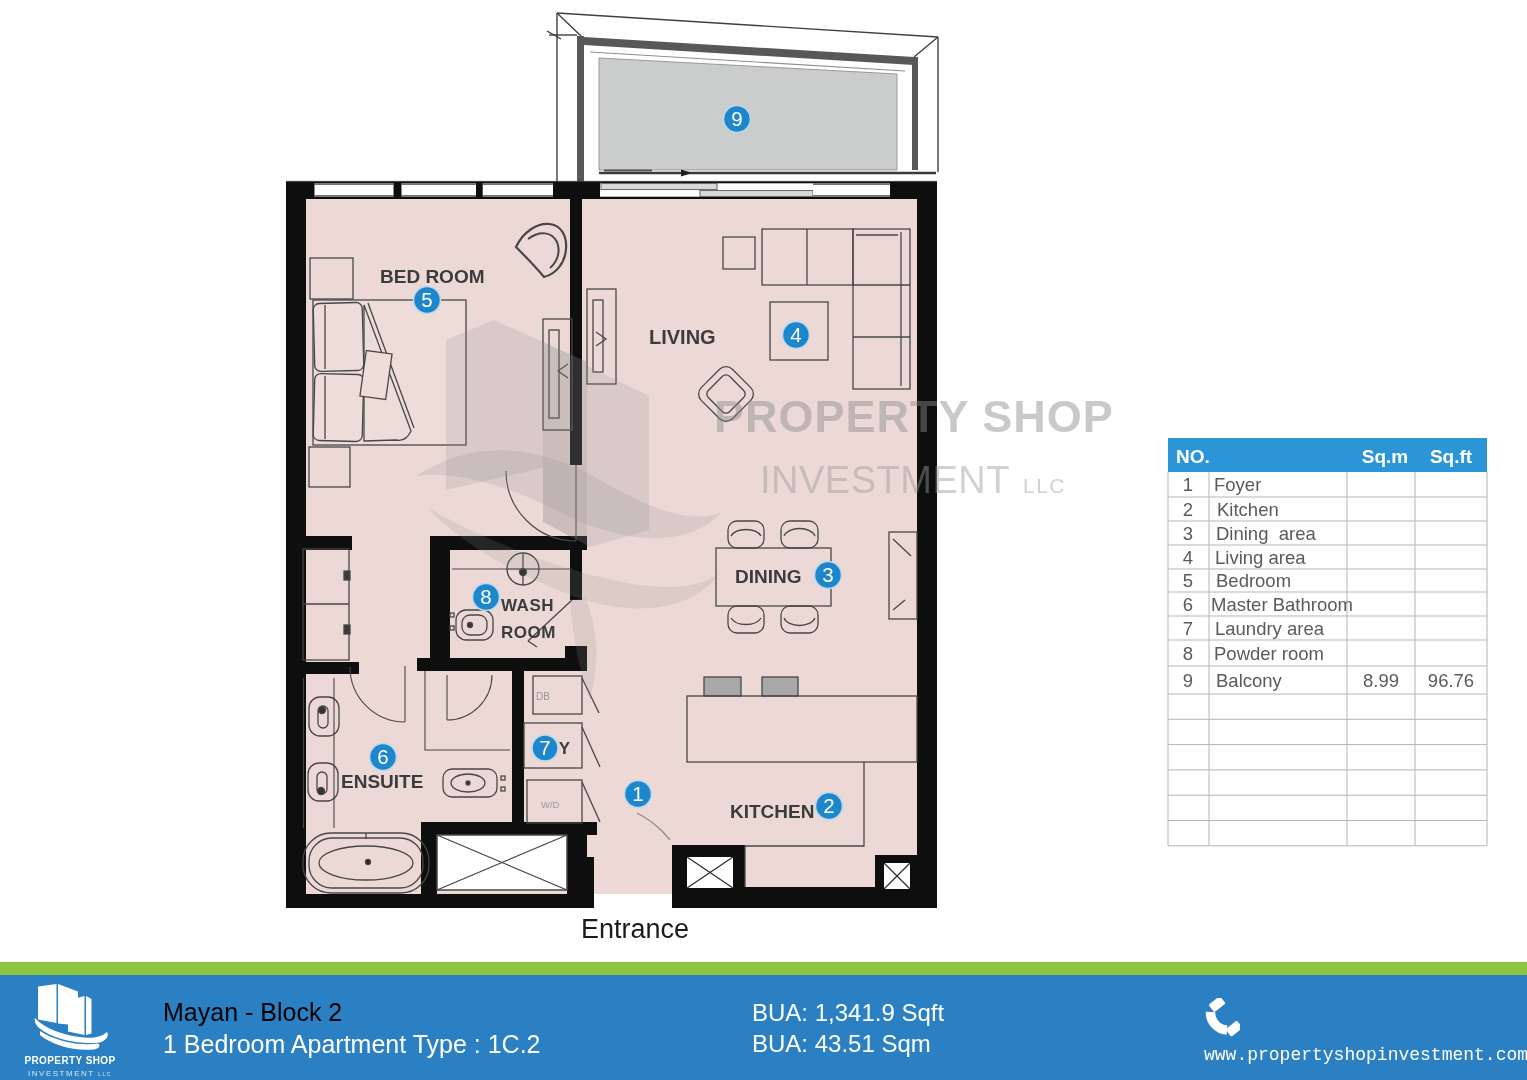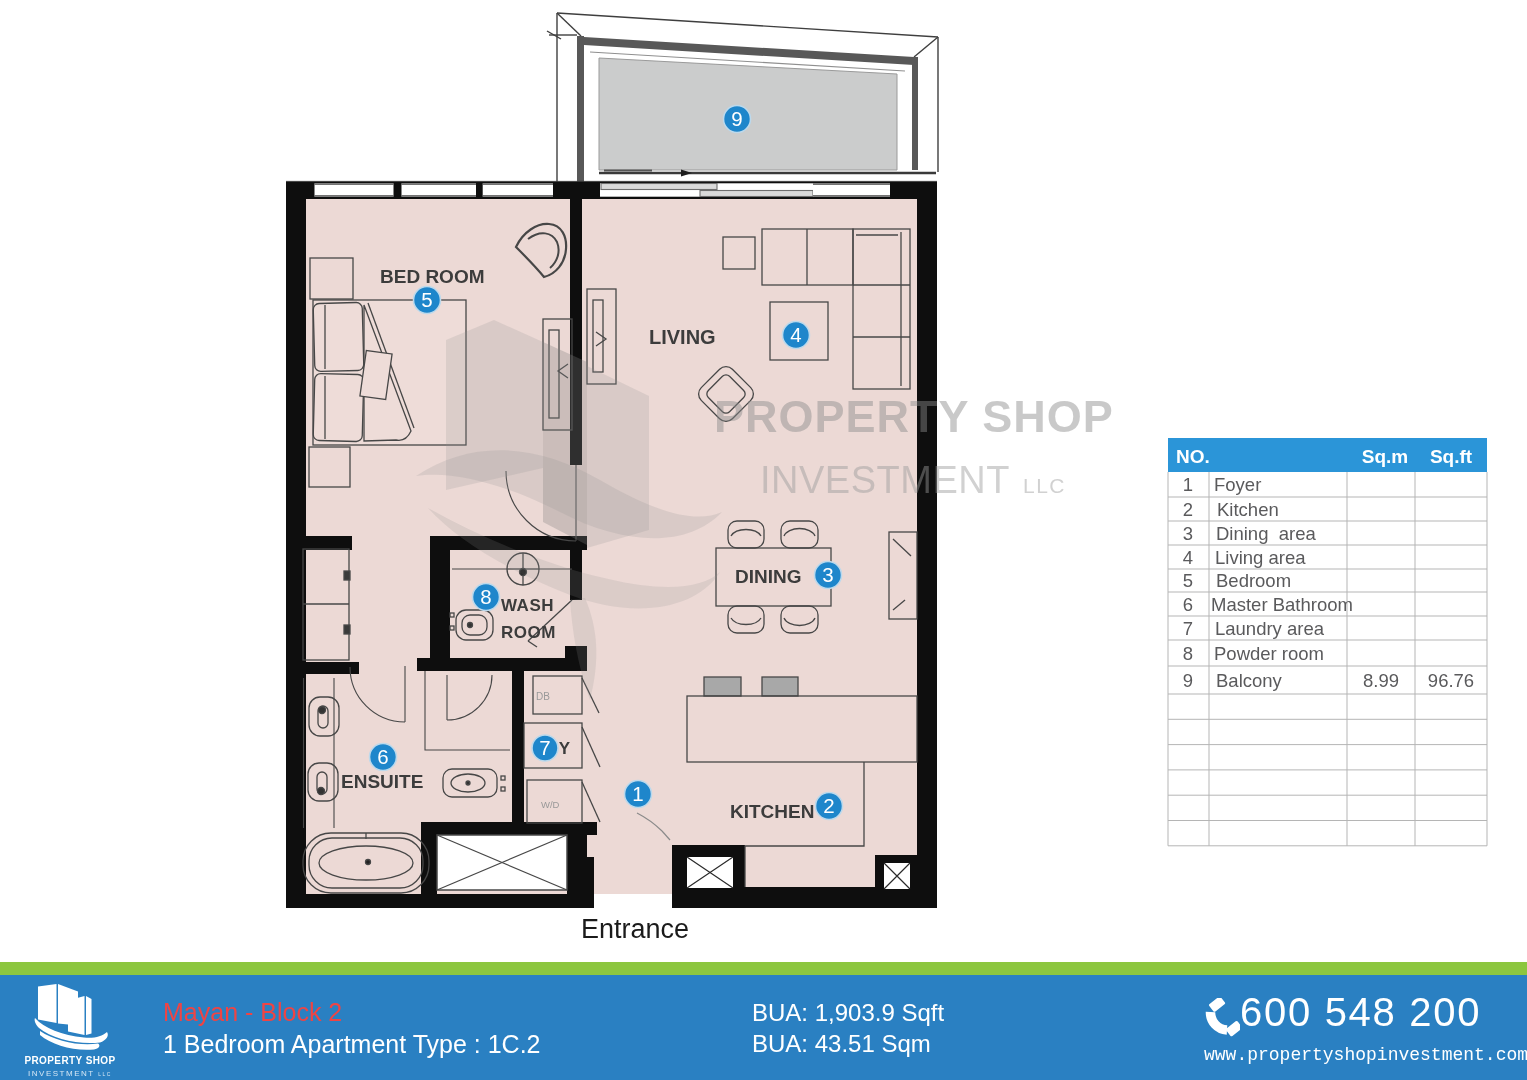--- a/index.html
+++ b/index.html
@@ -483,30 +483,29 @@
       <polygon points="58,22.5 74.5,18 74.5,57 58,53.5"></polygon>
       <polygon points="76,18 81.5,21 81.5,55.5 76,57"></polygon>
       <path d="M25,40 C34,50 52,57.5 74,59.5 C84,60.5 92,58.5 97,54 C99.5,58 96,62.5 90,64.5 C68,67 42,60.5 29,50 C25,46 24,42 25,40 Z"></path>
       <path d="M30,53 C45,63 70,68.5 88,65.5 C91,67.5 89,70.5 84,71.5 C64,73.5 42,67 30,57 Z"></path>
     </g>
   </svg>
 
   <div class="abs" style="left:0px;top:93px;width:140px;text-align:center;color:#fff;font-size:10px;font-weight:bold;letter-spacing:0.4px;">PROPERTY SHOP</div>
   <div class="abs" style="left:0px;top:107px;width:140px;text-align:center;color:#d5e6f4;font-size:8px;letter-spacing:1.5px;">INVESTMENT <span style="font-size:5px;">LLC</span></div>
 
-  <div class="abs" style="left:163px;top:36px;color:#ef4444;font-size:25px;">Mayan - Block 2</div>
+  <div class="abs" style="left:163px;top:36px;color:#000000;font-size:25px;">Mayan - Block 2</div>
 
   <div class="abs" style="left:163px;top:68px;color:#fff;font-size:25px;">1 Bedroom Apartment Type : 1C.2</div>
 
-  <div class="abs" style="left:752px;top:37px;color:#fff;font-size:24px;">BUA: 1,903.9 Sqft</div>
+  <div class="abs" style="left:752px;top:37px;color:#fff;font-size:24px;">BUA: 1,341.9 Sqft</div>
 
   <div class="abs" style="left:752px;top:68px;color:#fff;font-size:24px;">BUA: 43.51 Sqm</div>
 
   <svg class="abs" style="left:1204px;top:36px;" width="36" height="40" viewBox="0 0 36 40">
     <path d="M6.5,14 A17.5 17.5 0 0 0 23,32" stroke="#fff" stroke-width="9.5" fill="none"></path>
     <rect x="6" y="1.5" width="14.5" height="9.5" rx="1.5" transform="rotate(-38 13 6.5)" fill="#fff"></rect>
     <rect x="23" y="26" width="14.5" height="9.5" rx="1.5" transform="rotate(-38 30 31)" fill="#fff"></rect>
   </svg>
 
-  <div class="abs" style="left:1240px;top:28px;color:#fff;font-size:40px;letter-spacing:1.7px;">600 548 200</div>
 
   <div class="abs" style="left:1204px;top:83px;color:#fff;font-size:18px;font-family:Liberation Mono, monospace;">www.propertyshopinvestment.com</div>
 </div>
 
 </body></html>

